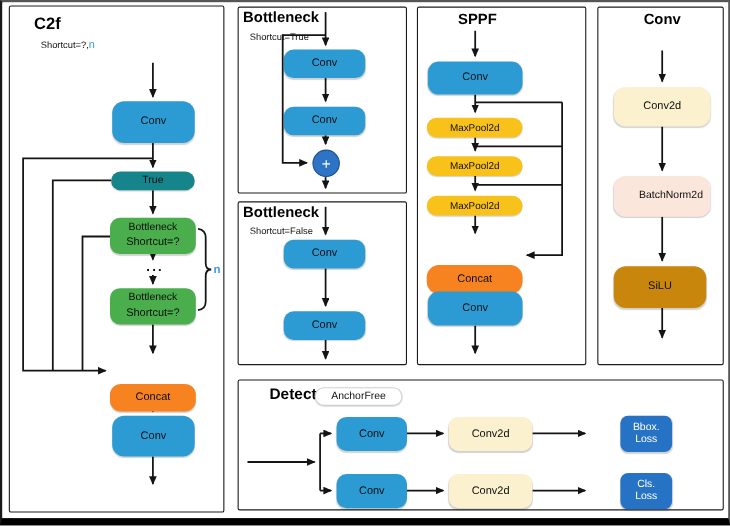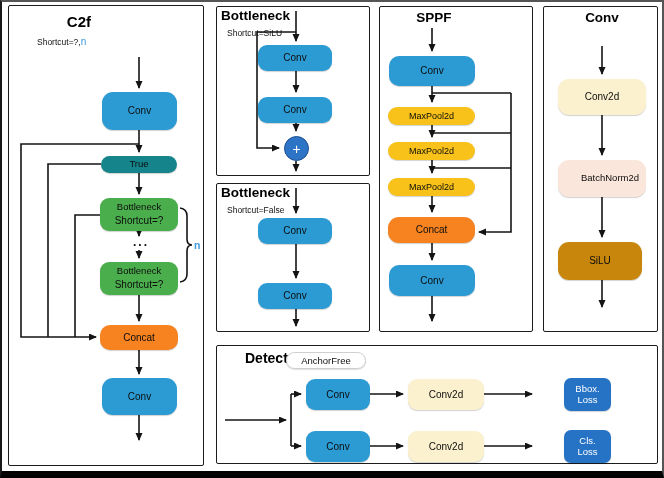--- a/index.html
+++ b/index.html
@@ -19,21 +19,21 @@
   .connector-layer{position:absolute;left:0;top:0;z-index:1;}
   .box{
     position:absolute;box-sizing:border-box;z-index:2;
     display:flex;flex-direction:column;align-items:center;justify-content:center;
     font-size:10px;line-height:1.15;text-align:center;
     box-shadow:0 1px 1px rgba(0,0,0,0.18);
   }
   .blue{background:#2C9BD4;}
   .teal{background:#16858B;}
   .green{background:#4BAE4D;}
-  .orange{background:#F68220;}
+  .orange{background:#F68220;margin-top:24px;}
   .yellow{background:#F8C21A;}
   .cream{background:#FBF1CE;}
   .pink{background:#FBE6DC;}
   .gold{background:#C8870C;}
   .lossblue{background:#2673C5;color:#fff;margin-left:26px;}
   .bx-title{font-size:9.5px;}
   .bx-sub{font-size:10px;margin-top:2px;}
   .panel-title{position:absolute;z-index:2;font-weight:bold;font-size:13.5px;color:#000;white-space:nowrap;}
   .panel-sub{position:absolute;z-index:2;font-size:8.5px;color:#111;white-space:nowrap;}
   .badge{
@@ -125,41 +125,41 @@
         <path d="M291,394 H301" marker-end="url(#ah)"></path>
         <path d="M291,446 H301" marker-end="url(#ah)"></path>
         <path d="M370,394 H403" marker-end="url(#ah)"></path>
         <path d="M370,446 H403" marker-end="url(#ah)"></path>
         <path d="M484,394 H532" marker-end="url(#ah)"></path>
         <path d="M484,446 H532" marker-end="url(#ah)"></path>
       </g>
     </g>
   </svg>
 
-  <div class="panel-title" style="left:31px;top:13px;width:60px;text-align:right;font-size:15px;">C2f</div>
+  <div class="panel-title" style="left:31px;top:13px;width:60px;text-align:left;font-size:15px;">C2f</div>
   <div class="panel-sub" style="left:37px;top:36px;">
     <span>Shortcut=?,</span><span style="color:#3E9BDC;font-size:10px;">n</span>
   </div>
   <div class="box blue" style="left:102px;top:92px;width:75px;height:38px;border-radius:11px;">Conv</div>
   <div class="box teal" style="left:101px;top:156px;width:76px;height:17px;border-radius:8.5px;font-size:9.5px;">True</div>
   <div class="box green" style="left:100px;top:198px;width:78px;height:33px;border-radius:9px;">
     <span class="bx-title">Bottleneck</span>
     <span class="bx-sub">Shortcut=?</span>
   </div>
   <div class="ellipsis" style="left:128px;top:239px;width:26px;text-align:center;">...</div>
   <div class="box green" style="left:100px;top:262px;width:78px;height:33px;border-radius:9px;">
     <span class="bx-title">Bottleneck</span>
     <span class="bx-sub">Shortcut=?</span>
   </div>
   <div class="n-label" style="left:194px;top:239px;">n</div>
   <div class="box orange" style="left:100px;top:325px;width:78px;height:25px;border-radius:10px;">Concat</div>
   <div class="box blue" style="left:102px;top:378px;width:75px;height:37px;border-radius:11px;">Conv</div>
 
   <div class="panel-title" style="left:221px;top:8px;">Bottleneck</div>
-  <div class="panel-sub" style="left:227px;top:28px;">Shortcut=SiLU</div>
+  <div class="panel-sub" style="left:227px;top:28px;">Shortcut=True</div>
   <div class="box blue" style="left:258px;top:45px;width:74px;height:26px;border-radius:9px;">Conv</div>
   <div class="box blue" style="left:258px;top:97px;width:74px;height:26px;border-radius:9px;">Conv</div>
   <div class="plus-circle" style="left:284px;top:136px;">+</div>
 
   <div class="panel-title" style="left:221px;top:185px;">Bottleneck</div>
   <div class="panel-sub" style="left:227px;top:205px;">Shortcut=False</div>
   <div class="box blue" style="left:258px;top:218px;width:74px;height:26px;border-radius:9px;">Conv</div>
   <div class="box blue" style="left:258px;top:283px;width:74px;height:26px;border-radius:9px;">Conv</div>
 
   <div class="panel-title" style="left:394px;top:10px;width:80px;text-align:center;">SPPF</div>

